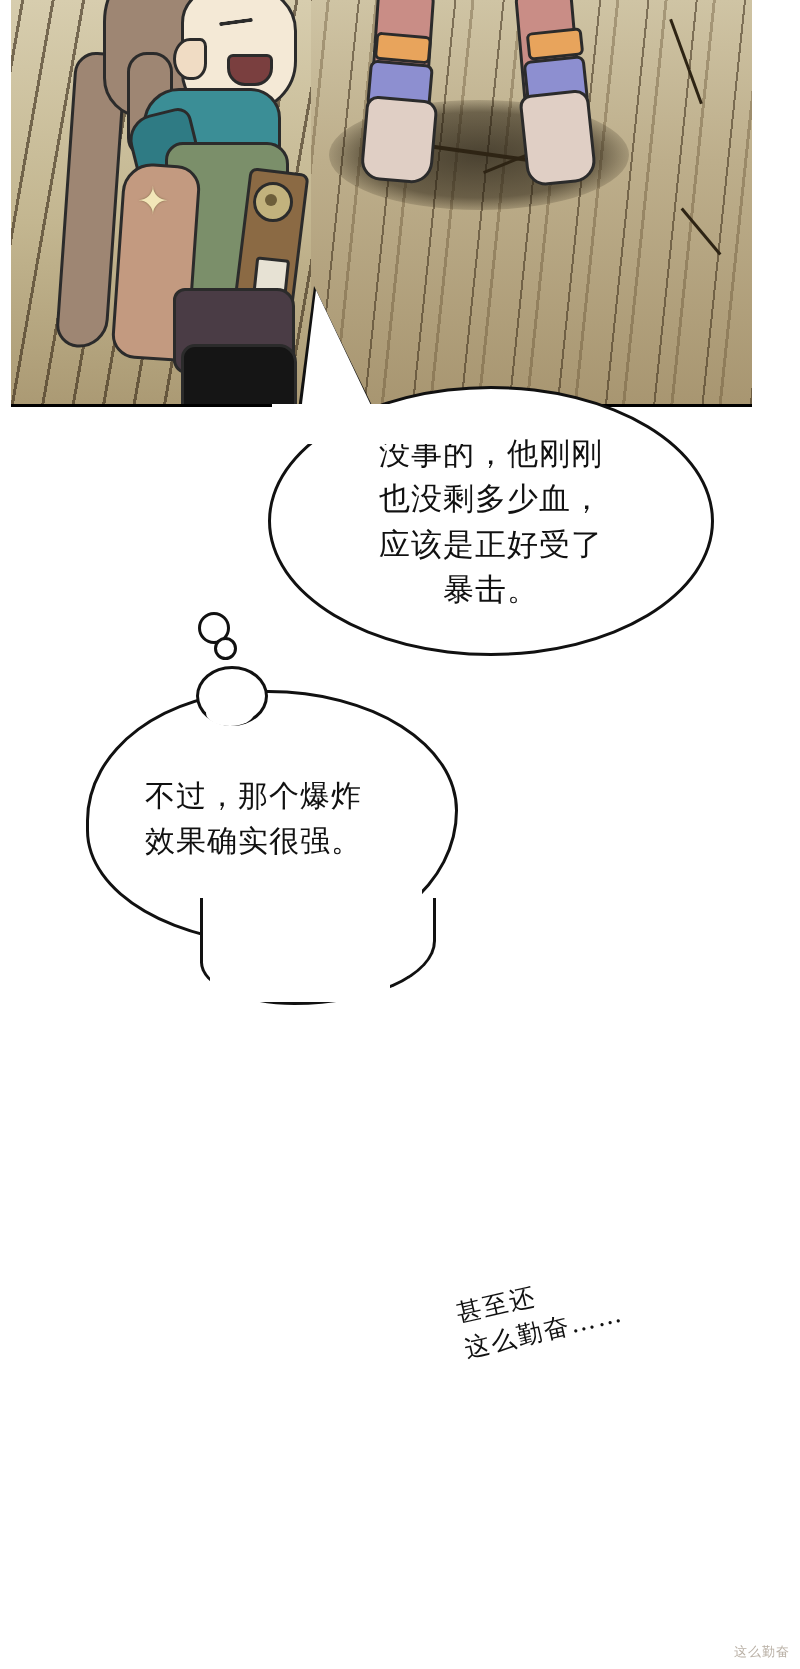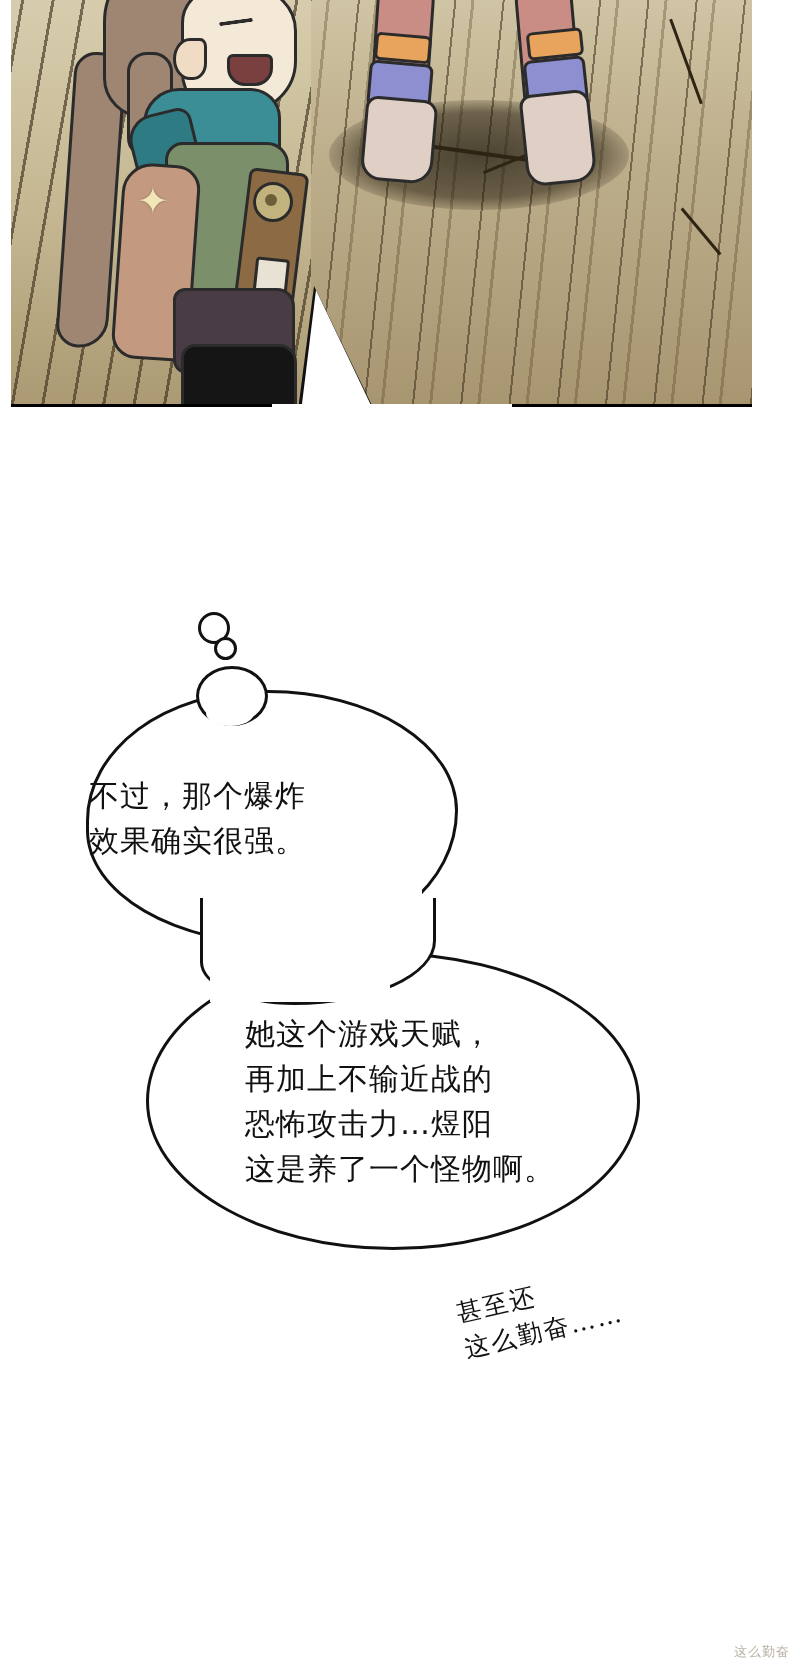--- a/index.html
+++ b/index.html
@@ -311,20 +311,21 @@
     left: 86px;
     top: 690px;
     width: 372px;
     height: 256px;
     border-radius: 48% 52% 46% 54% / 52% 48% 54% 46%;
   }
   #balloon-2 .text {
     font-size: 30px;
     line-height: 1.5;
     text-align: left;
+    padding-left: 56px;
     box-sizing: border-box;
   }
   .bump {
     position: absolute;
     background: #fff;
     border: 3px solid #111;
     border-radius: 50%;
   }
   .bump.b-top { left: 196px; top: 666px; width: 66px; height: 54px; z-index: 3; }
   .bump.b-mask { left: 206px; top: 700px; width: 48px; height: 26px; background: #fff; border: none; z-index: 4; }
@@ -450,40 +451,40 @@
       <div class="buckle"></div>
       <div class="arm"></div>
       <div class="star">✦</div>
       <div class="skirt"></div>
       <div class="boot-dark"></div>
     </div>
   </div>
 
   <div class="tail-1-outline"></div>
   <div class="tail-1"></div>
+  <div class="balloon" id="balloon-1">
+    <div class="text">没事的，他刚刚
+也没剩多少血，
+应该是正好受了
+暴击。</div>
+  </div>
   <div class="tail-1-mask"></div>
 
   <div class="dot d1"></div>
   <div class="dot d2"></div>
   <div class="bump b-top"></div>
   <div class="balloon" id="balloon-2">
     <div class="text">不过，那个爆炸
 效果确实很强。</div>
   </div>
   <div class="bump b-mask"></div>
 
   <div class="connector"></div>
   <div class="connector-mask"></div>
 
-  <div class="balloon" id="balloon-3">
-    <div class="text">她这个游戏天赋，
-再加上不输近战的
-恐怖攻击力…煜阳
-这是养了一个怪物啊。</div>
-  </div>
   <div class="connector-mask2"></div>
 
   <div class="handwriting">甚至还
 这么勤奋……</div>
 
   <div class="watermark">这么勤奋</div>
 
 </div>
 
 </body></html>

